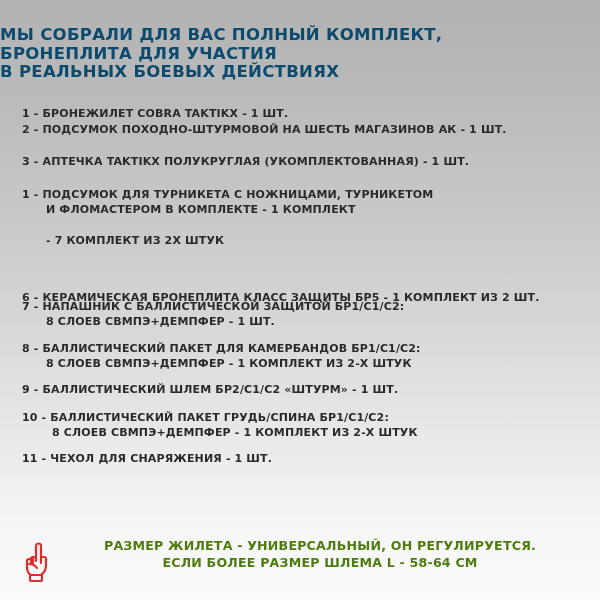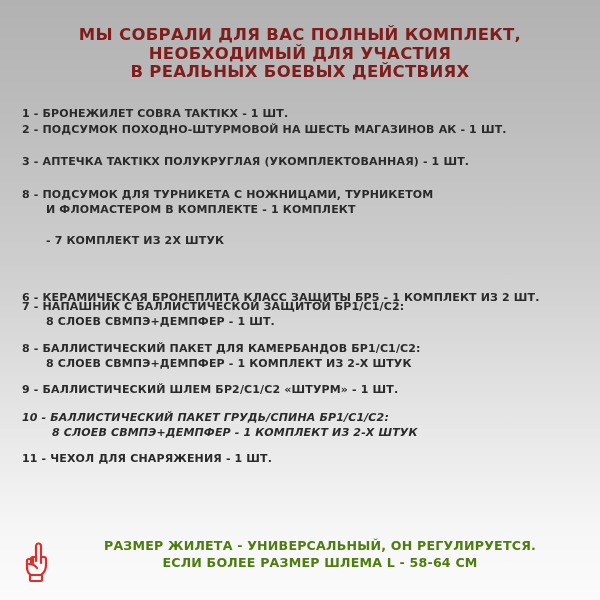--- a/index.html
+++ b/index.html
@@ -17,26 +17,26 @@
     }
     .page {
       position: absolute;
       inset: 0;
     }
     .title {
       position: absolute;
       top: 26px;
       left: 0;
       width: 600px;
-      text-align: center;
+      text-align: left;
       font-weight: bold;
       font-size: 16.5px;
       line-height: 18.5px;
       letter-spacing: 0.3px;
-      color: #7f1d1d;
+      color: #0c4a6e;
     }
     .title div { white-space: nowrap; }
 
     .items {
       position: absolute;
       left: 22px;
       top: 106px;
       width: 570px;
     }
     .item {
@@ -82,56 +82,56 @@
     }
     .note-text div { white-space: nowrap; }
   </style>
 </head>
 <body>
 
 <div class="page">
 
   <div class="title">
     <div>МЫ СОБРАЛИ ДЛЯ ВАС ПОЛНЫЙ КОМПЛЕКТ,</div>
-    <div>НЕОБХОДИМЫЙ ДЛЯ УЧАСТИЯ</div>
+    <div>БРОНЕПЛИТА ДЛЯ УЧАСТИЯ</div>
     <div>В РЕАЛЬНЫХ БОЕВЫХ ДЕЙСТВИЯХ</div>
   </div>
 
   <div class="items">
     <div class="item" style="top:0px;">
       <span>1 - БРОНЕЖИЛЕТ COBRA TAKTIKX - 1 ШТ.</span>
     </div>
     <div class="item" style="top:16px;">
       <span>2 - ПОДСУМОК ПОХОДНО-ШТУРМОВОЙ НА ШЕСТЬ МАГАЗИНОВ АК - 1 ШТ.</span>
     </div>
     <div class="item" style="top:48px;">
       <span>3 - АПТЕЧКА TAKTIKX ПОЛУКРУГЛАЯ (УКОМПЛЕКТОВАННАЯ) - 1 ШТ.</span>
     </div>
     <div class="item" style="top:81px;">
-      <span>8 - ПОДСУМОК ДЛЯ ТУРНИКЕТА С НОЖНИЦАМИ, ТУРНИКЕТОМ</span>
+      <span>1 - ПОДСУМОК ДЛЯ ТУРНИКЕТА С НОЖНИЦАМИ, ТУРНИКЕТОМ</span>
       <span class="line2">И ФЛОМАСТЕРОМ В КОМПЛЕКТЕ - 1 КОМПЛЕКТ</span>
     </div>
     <div class="item" style="top:127px;">
       <span class="line2">- 7 КОМПЛЕКТ ИЗ 2Х ШТУК</span>
     </div>
     <div class="item" style="top:184px;">
       <span>6 - КЕРАМИЧЕСКАЯ БРОНЕПЛИТА КЛАСС ЗАЩИТЫ БР5 - 1 КОМПЛЕКТ ИЗ 2 ШТ.</span>
     </div>
     <div class="item" style="top:193px;">
       <span>7 - НАПАШНИК С БАЛЛИСТИЧЕСКОЙ ЗАЩИТОЙ БР1/С1/С2:</span>
       <span class="line2">8 СЛОЕВ СВМПЭ+ДЕМПФЕР - 1 ШТ.</span>
     </div>
     <div class="item" style="top:235px;">
       <span>8 - БАЛЛИСТИЧЕСКИЙ ПАКЕТ ДЛЯ КАМЕРБАНДОВ БР1/С1/С2:</span>
       <span class="line2">8 СЛОЕВ СВМПЭ+ДЕМПФЕР - 1 КОМПЛЕКТ ИЗ 2-Х ШТУК</span>
     </div>
     <div class="item" style="top:276px;">
       <span>9 - БАЛЛИСТИЧЕСКИЙ ШЛЕМ БР2/С1/С2 «ШТУРМ» - 1 ШТ.</span>
     </div>
-    <div class="item i10" style="top:304px;font-style:italic;">
+    <div class="item i10" style="top:304px;">
       <span>10 - БАЛЛИСТИЧЕСКИЙ ПАКЕТ ГРУДЬ/СПИНА БР1/С1/С2:</span>
       <span class="line2">8 СЛОЕВ СВМПЭ+ДЕМПФЕР - 1 КОМПЛЕКТ ИЗ 2-Х ШТУК</span>
     </div>
     <div class="item" style="top:345px;">
       <span>11 - ЧЕХОЛ ДЛЯ СНАРЯЖЕНИЯ - 1 ШТ.</span>
     </div>
   </div>
 
   <div class="note">
     <svg class="hand" viewBox="0 0 26 42" fill="none" stroke="#d9302e" stroke-width="2.2" stroke-linejoin="round" stroke-linecap="round">

